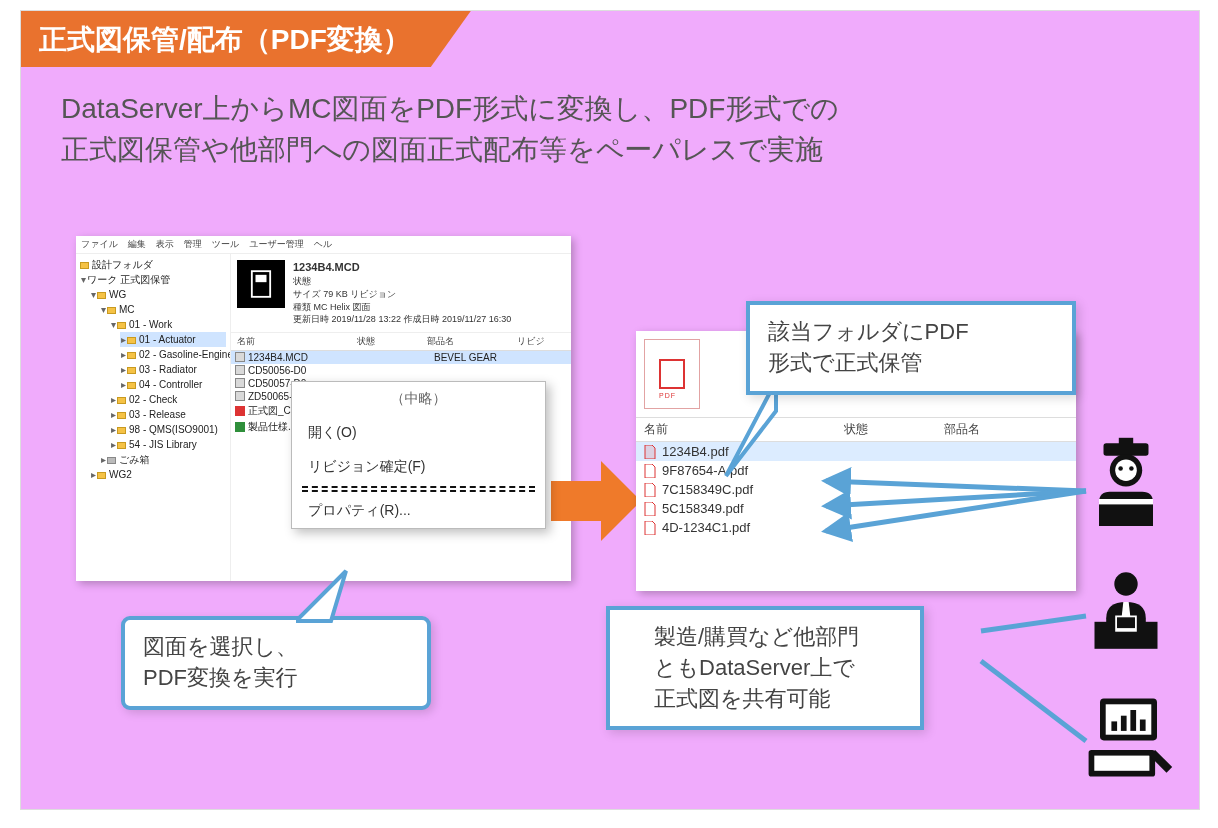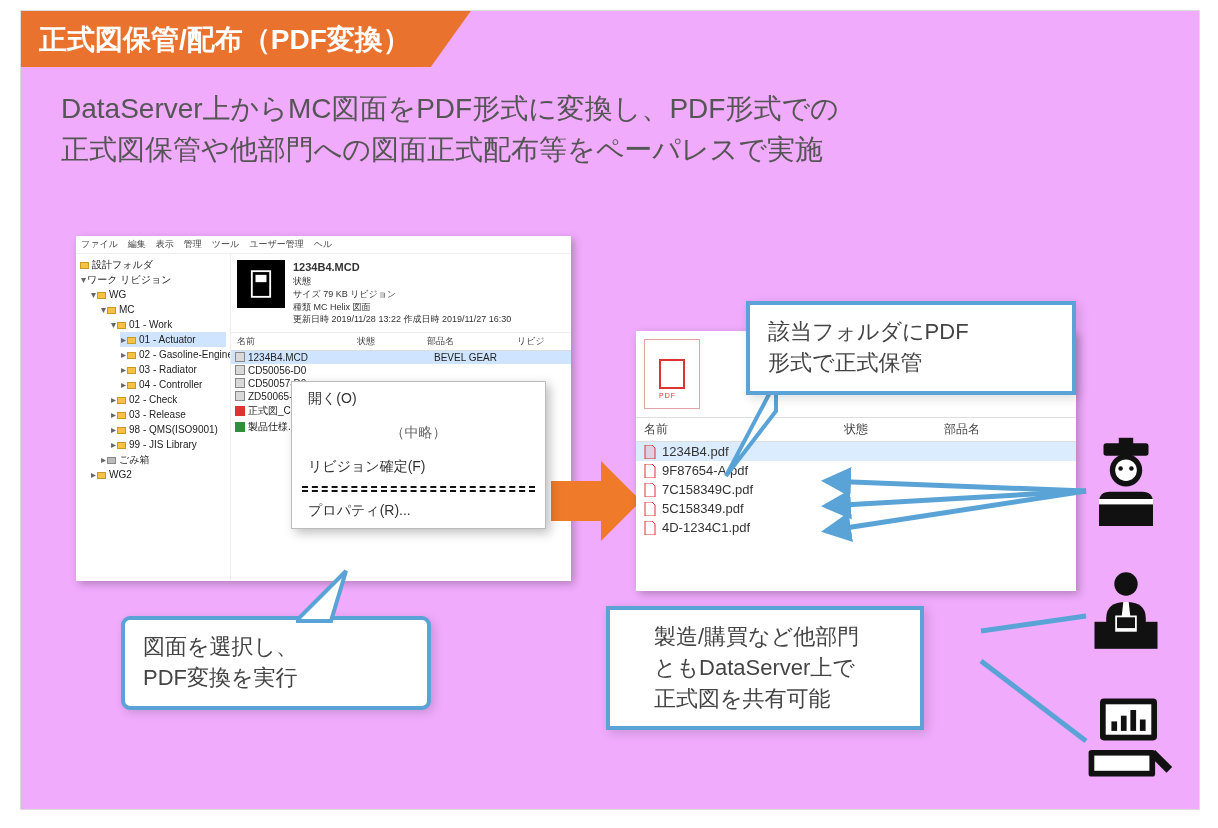--- a/index.html
+++ b/index.html
@@ -173,32 +173,32 @@
       <span>編集</span>
       <span>表示</span>
       <span>管理</span>
       <span>ツール</span>
       <span>ユーザー管理</span>
       <span>ヘル</span>
     </div>
     <div class="app-body">
       <div class="tree-pane">
         <div class="lvl1"><span class="ficon"></span><span>設計フォルダ</span></div>
-        <div class="lvl1"><span class="caret">▾</span><span>ワーク リビジョン</span></div>
+        <div class="lvl1"><span class="caret">▾</span><span>ワーク 正式図保管</span></div>
         <div class="lvl2"><span class="caret">▾</span><span class="ficon"></span><span>WG</span></div>
         <div class="lvl3"><span class="caret">▾</span><span class="ficon"></span><span>MC</span></div>
         <div class="lvl4"><span class="caret">▾</span><span class="ficon"></span><span>01 - Work</span></div>
         <div class="lvl4 sel" style="margin-left:40px"><span class="caret">▸</span><span class="ficon"></span><span>01 - Actuator</span></div>
         <div class="lvl4" style="margin-left:40px"><span class="caret">▸</span><span class="ficon"></span><span>02 - Gasoline-Engine</span></div>
         <div class="lvl4" style="margin-left:40px"><span class="caret">▸</span><span class="ficon"></span><span>03 - Radiator</span></div>
         <div class="lvl4" style="margin-left:40px"><span class="caret">▸</span><span class="ficon"></span><span>04 - Controller</span></div>
         <div class="lvl4"><span class="caret">▸</span><span class="ficon"></span><span>02 - Check</span></div>
         <div class="lvl4"><span class="caret">▸</span><span class="ficon"></span><span>03 - Release</span></div>
         <div class="lvl4"><span class="caret">▸</span><span class="ficon"></span><span>98 - QMS(ISO9001)</span></div>
-        <div class="lvl4"><span class="caret">▸</span><span class="ficon"></span><span>99 - JIS Library</span></div>
+        <div class="lvl4"><span class="caret">▸</span><span class="ficon"></span><span>54 - JIS Library</span></div>
         <div class="lvl3"><span class="caret">▸</span><span class="ficon" style="background:#bbb;border-color:#888"></span><span>ごみ箱</span></div>
         <div class="lvl2"><span class="caret">▸</span><span class="ficon"></span><span>WG2</span></div>
       </div>
       <div class="file-pane">
         <div class="preview">
           <div class="thumb">
             <svg viewBox="0 0 24 32">
                 <rect x="2" y="2" width="20" height="28" fill="none" stroke="#fff" stroke-width="2"></rect>
                 <rect x="6" y="6" width="12" height="8" fill="#fff"></rect>
               </svg>
@@ -243,22 +243,22 @@
           <div class="frow">
               <span class="fi xl"></span>
               <span>製品仕様.xlsx</span>
             </div>
         </div>
       </div>
     </div>
   </div>
 
   <div class="ctx">
+    <div class="row mid">（中略）</div>
     <div class="row">開く(O)</div>
-    <div class="row mid">（中略）</div>
     <div class="row">リビジョン確定(F)</div>
     <div class="dashline"></div>
     <div class="dashline"></div>
     <div class="row">プロパティ(R)...</div>
   </div>
 
   <svg class="big-arrow" viewBox="0 0 90 80">
     <polygon points="0,20 50,20 50,0 90,40 50,80 50,60 0,60" fill="#ef7a2a"></polygon>
   </svg>
 

